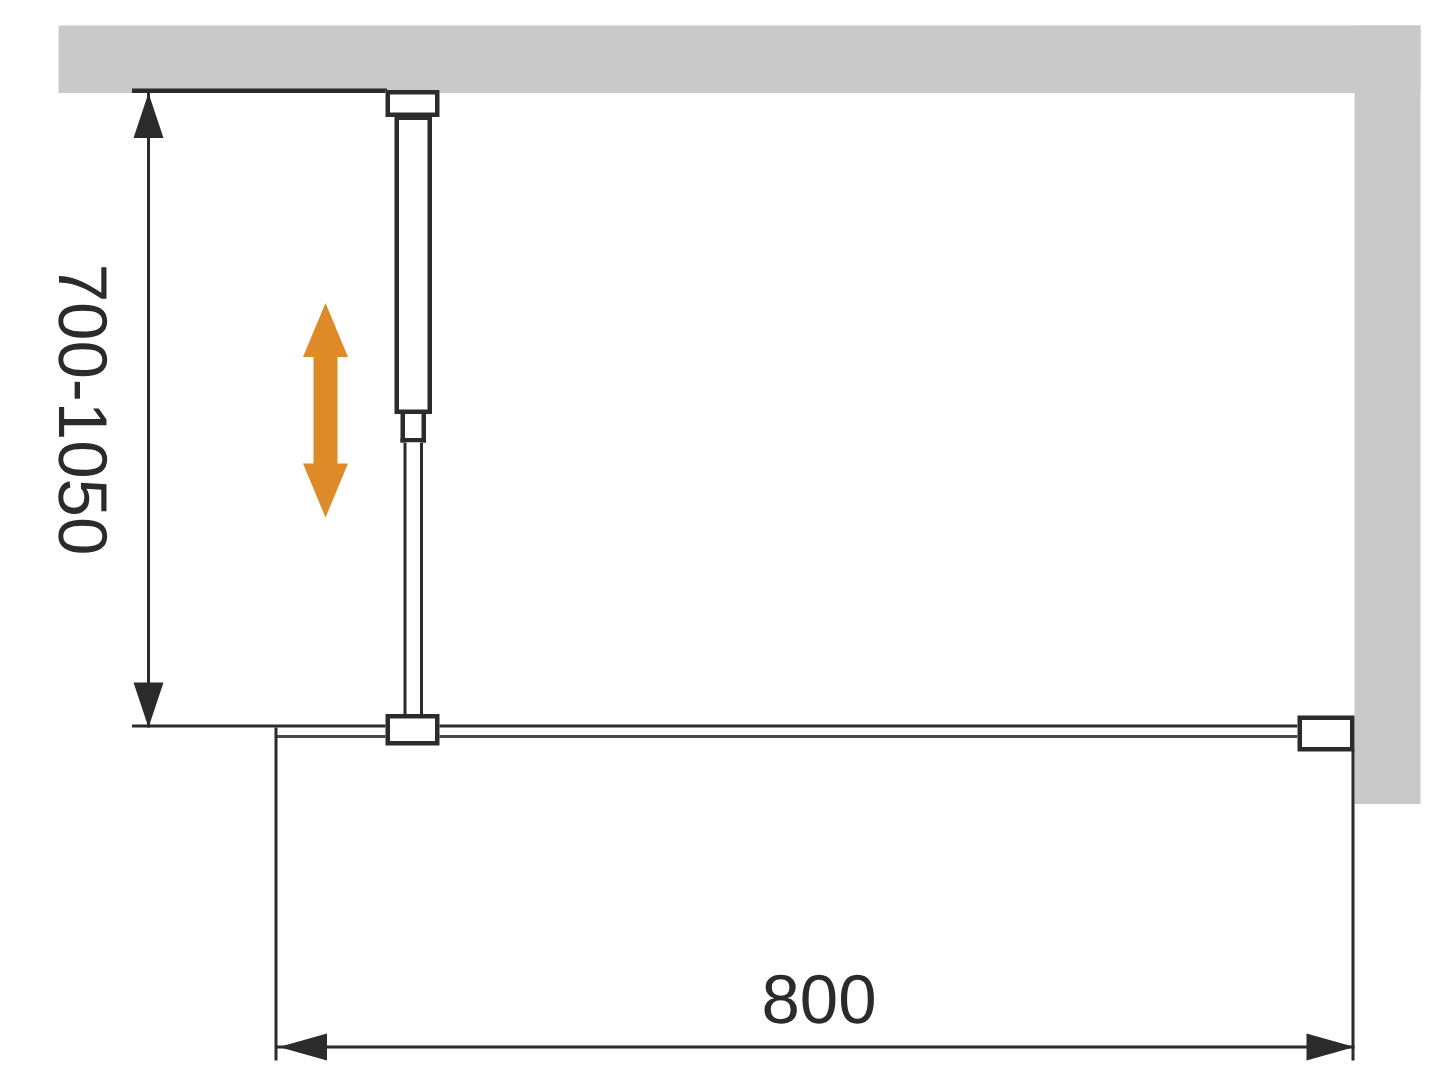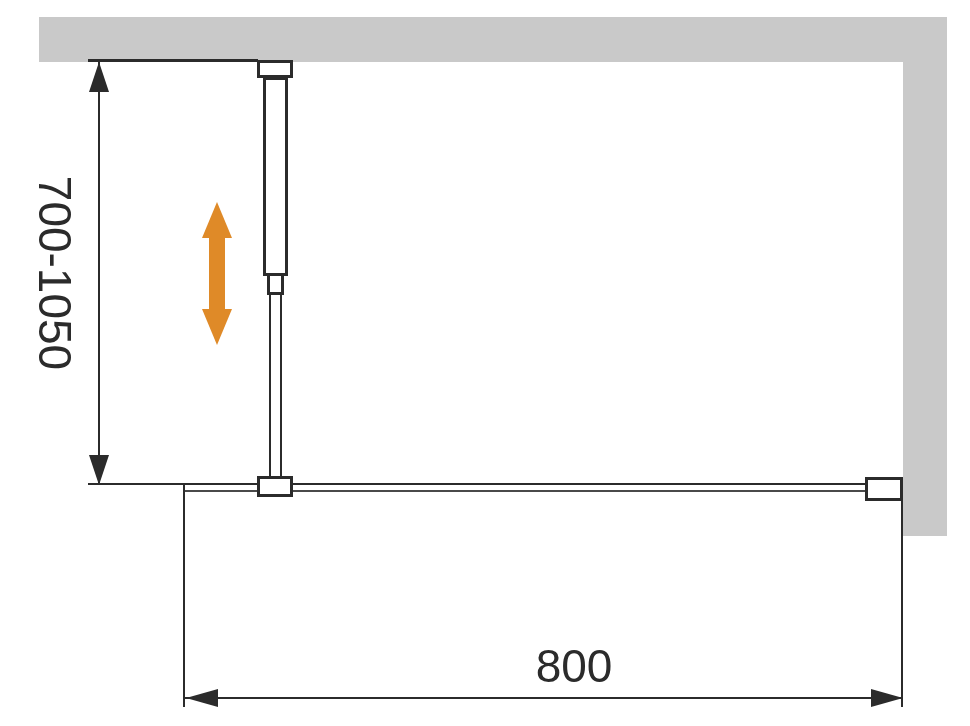--- a/index.html
+++ b/index.html
@@ -34,21 +34,21 @@
   .collar{left:267px;top:276px;width:17px;height:19px;border-top:none;}
   .rod{left:269px;top:295px;width:13px;height:184px;border-width:2px;border-top:none;border-bottom:none;}
   .clamp{left:257px;top:476px;width:36px;height:21px;}
   .bracket-right{left:865px;top:477px;width:38px;height:24px;}
   
   .hext-left{left:183px;top:485px;width:2px;height:222px;}
   .hext-right{left:901px;top:500px;width:2px;height:207px;}
   .hdim-line{left:184px;top:697px;width:719px;height:2px;}
   .arr-left{left:186px;top:689px;border-top:9px solid transparent;border-bottom:9px solid transparent;border-right:32px solid #2b2b2b;}
   .arr-right{left:871px;top:689px;border-top:9px solid transparent;border-bottom:9px solid transparent;border-left:32px solid #2b2b2b;}
-  .hdim-label{left:546px;top:643px;transform:translateX(-50%);font-size:46px;line-height:1;white-space:nowrap;margin-left:28px;}
+  .hdim-label{left:546px;top:643px;transform:translateX(-50%);font-size:46px;line-height:1;white-space:nowrap;}
   
   .adj{left:202px;top:202px;width:30px;height:143px;}
   .adj .head-up{position:absolute;left:0;top:0;width:0;height:0;
     border-left:15px solid transparent;border-right:15px solid transparent;border-bottom:36px solid #df8a28;}
   .adj .shaft{position:absolute;left:7px;top:32px;width:16px;height:79px;background:#df8a28;}
   .adj .head-down{position:absolute;left:0;bottom:0;width:0;height:0;
     border-left:15px solid transparent;border-right:15px solid transparent;border-top:36px solid #df8a28;}
 </style>
 </head>
 <body>

